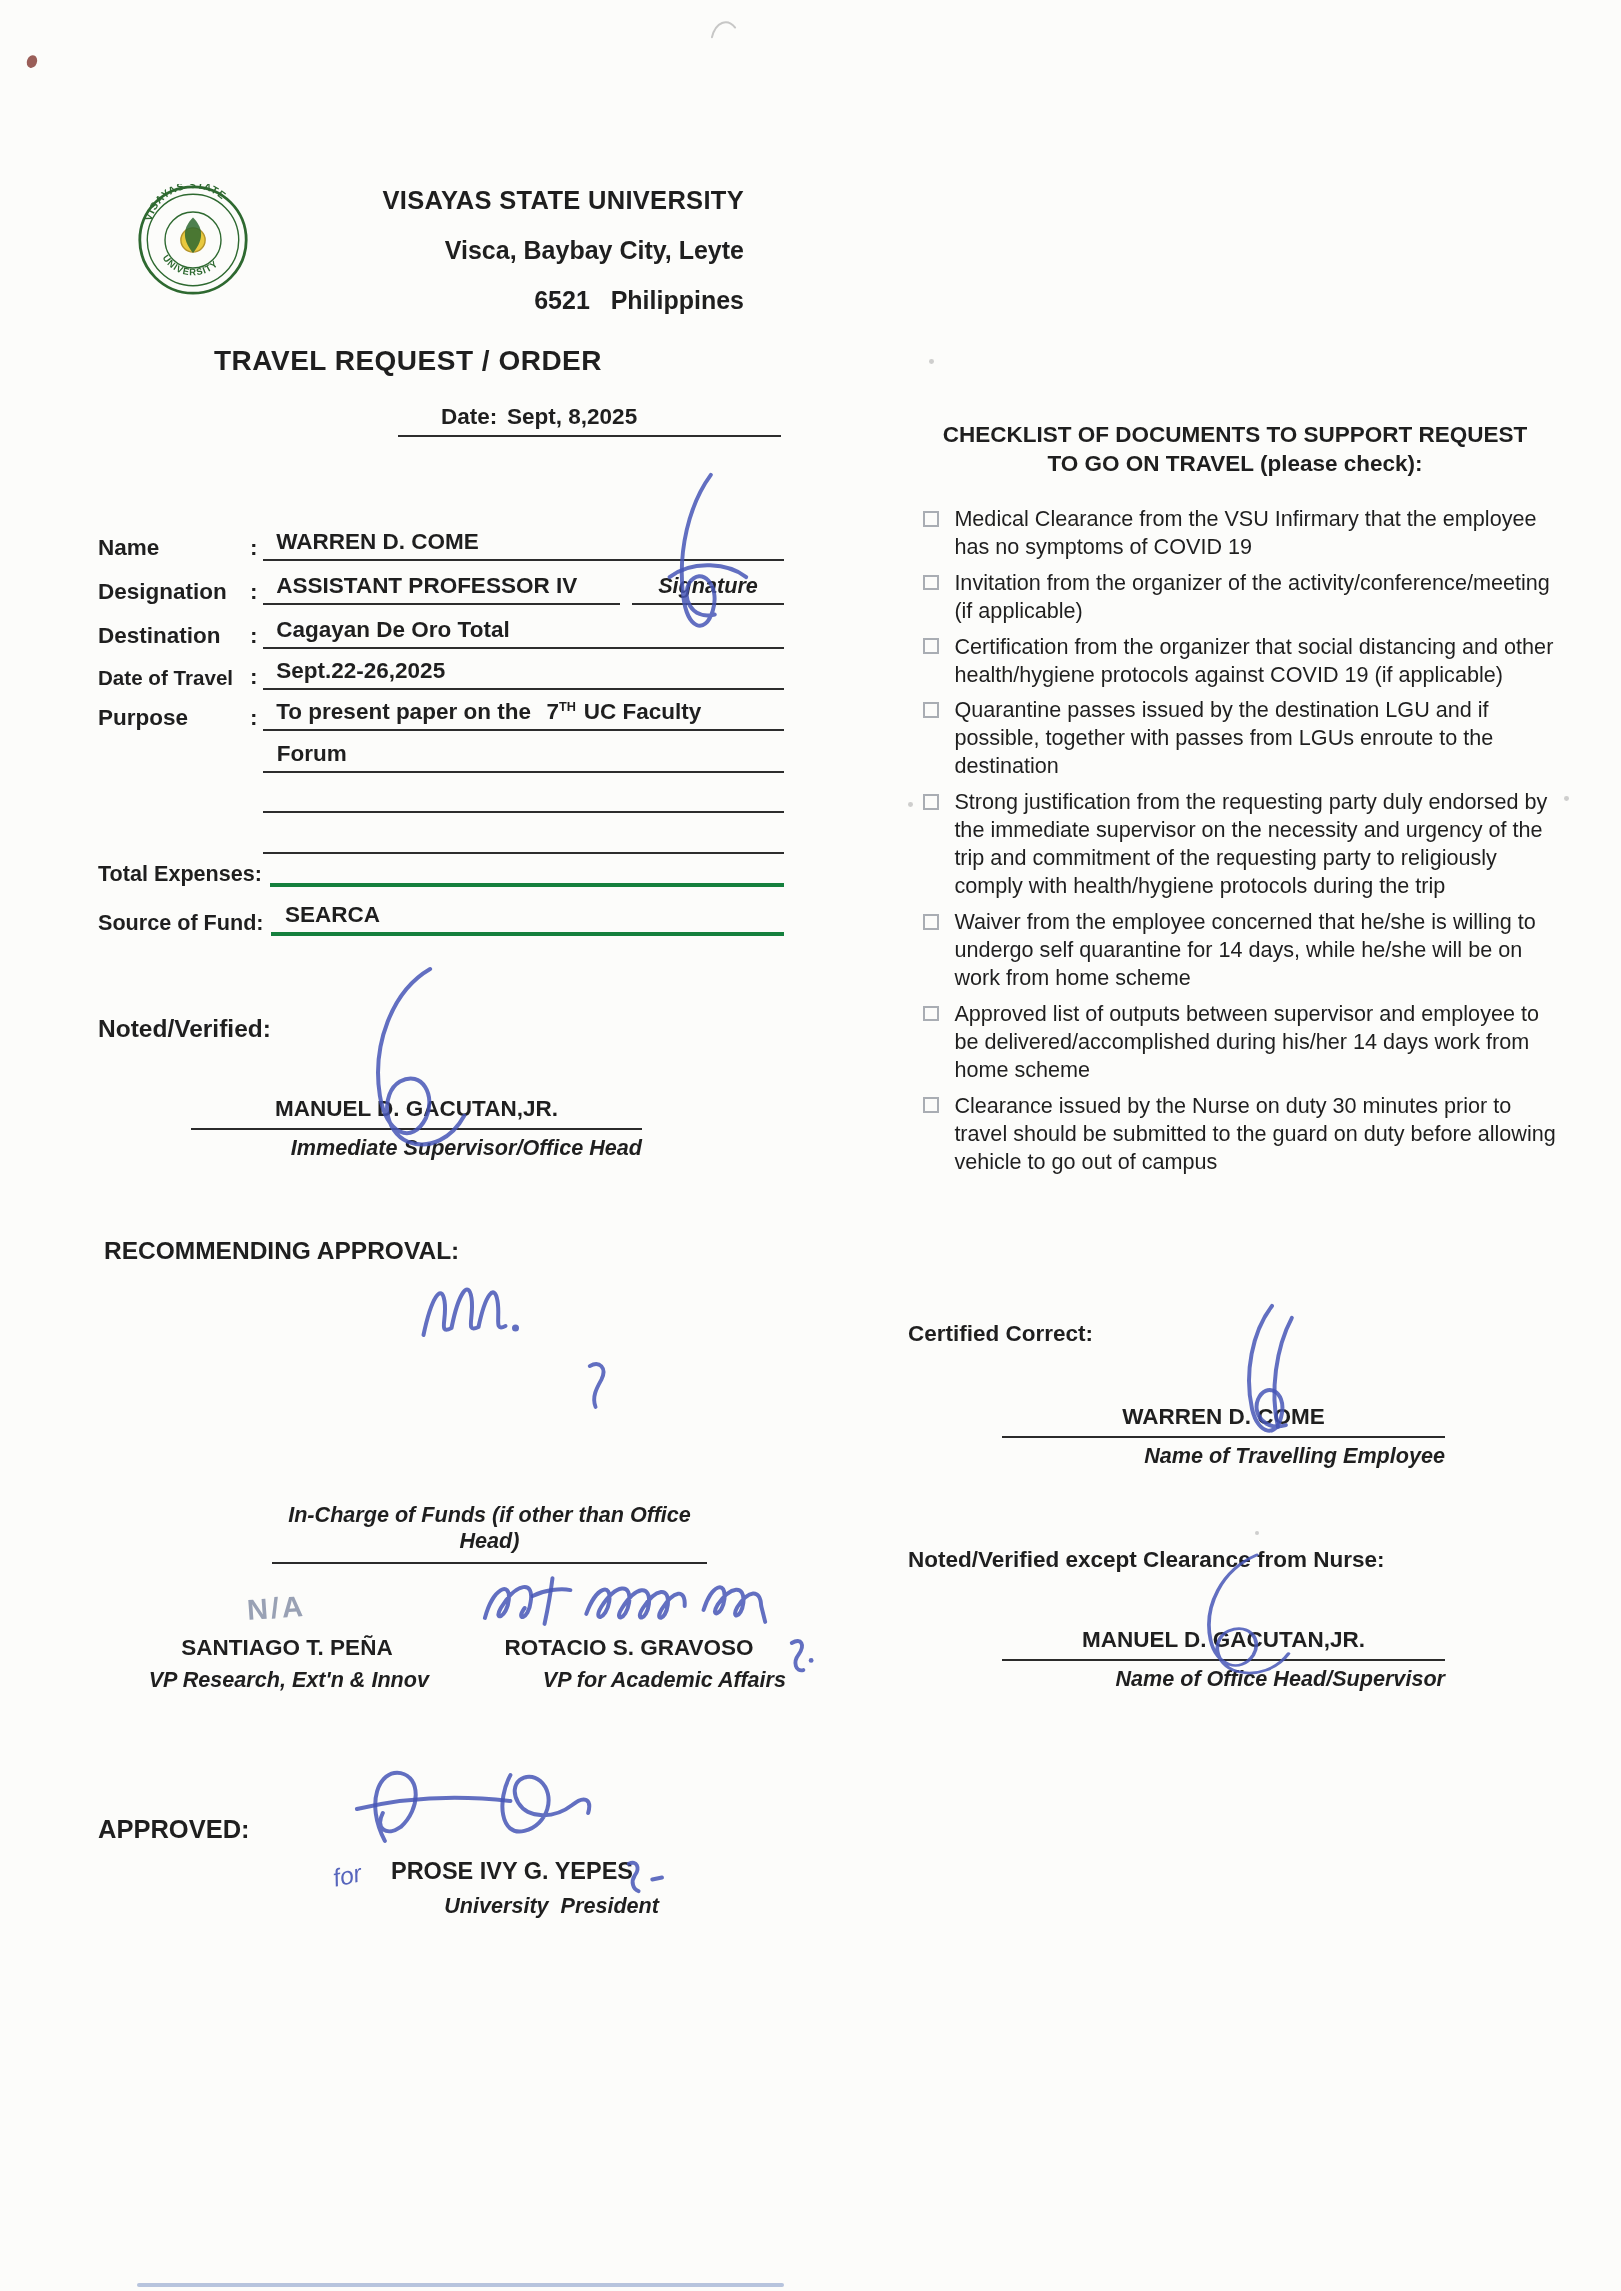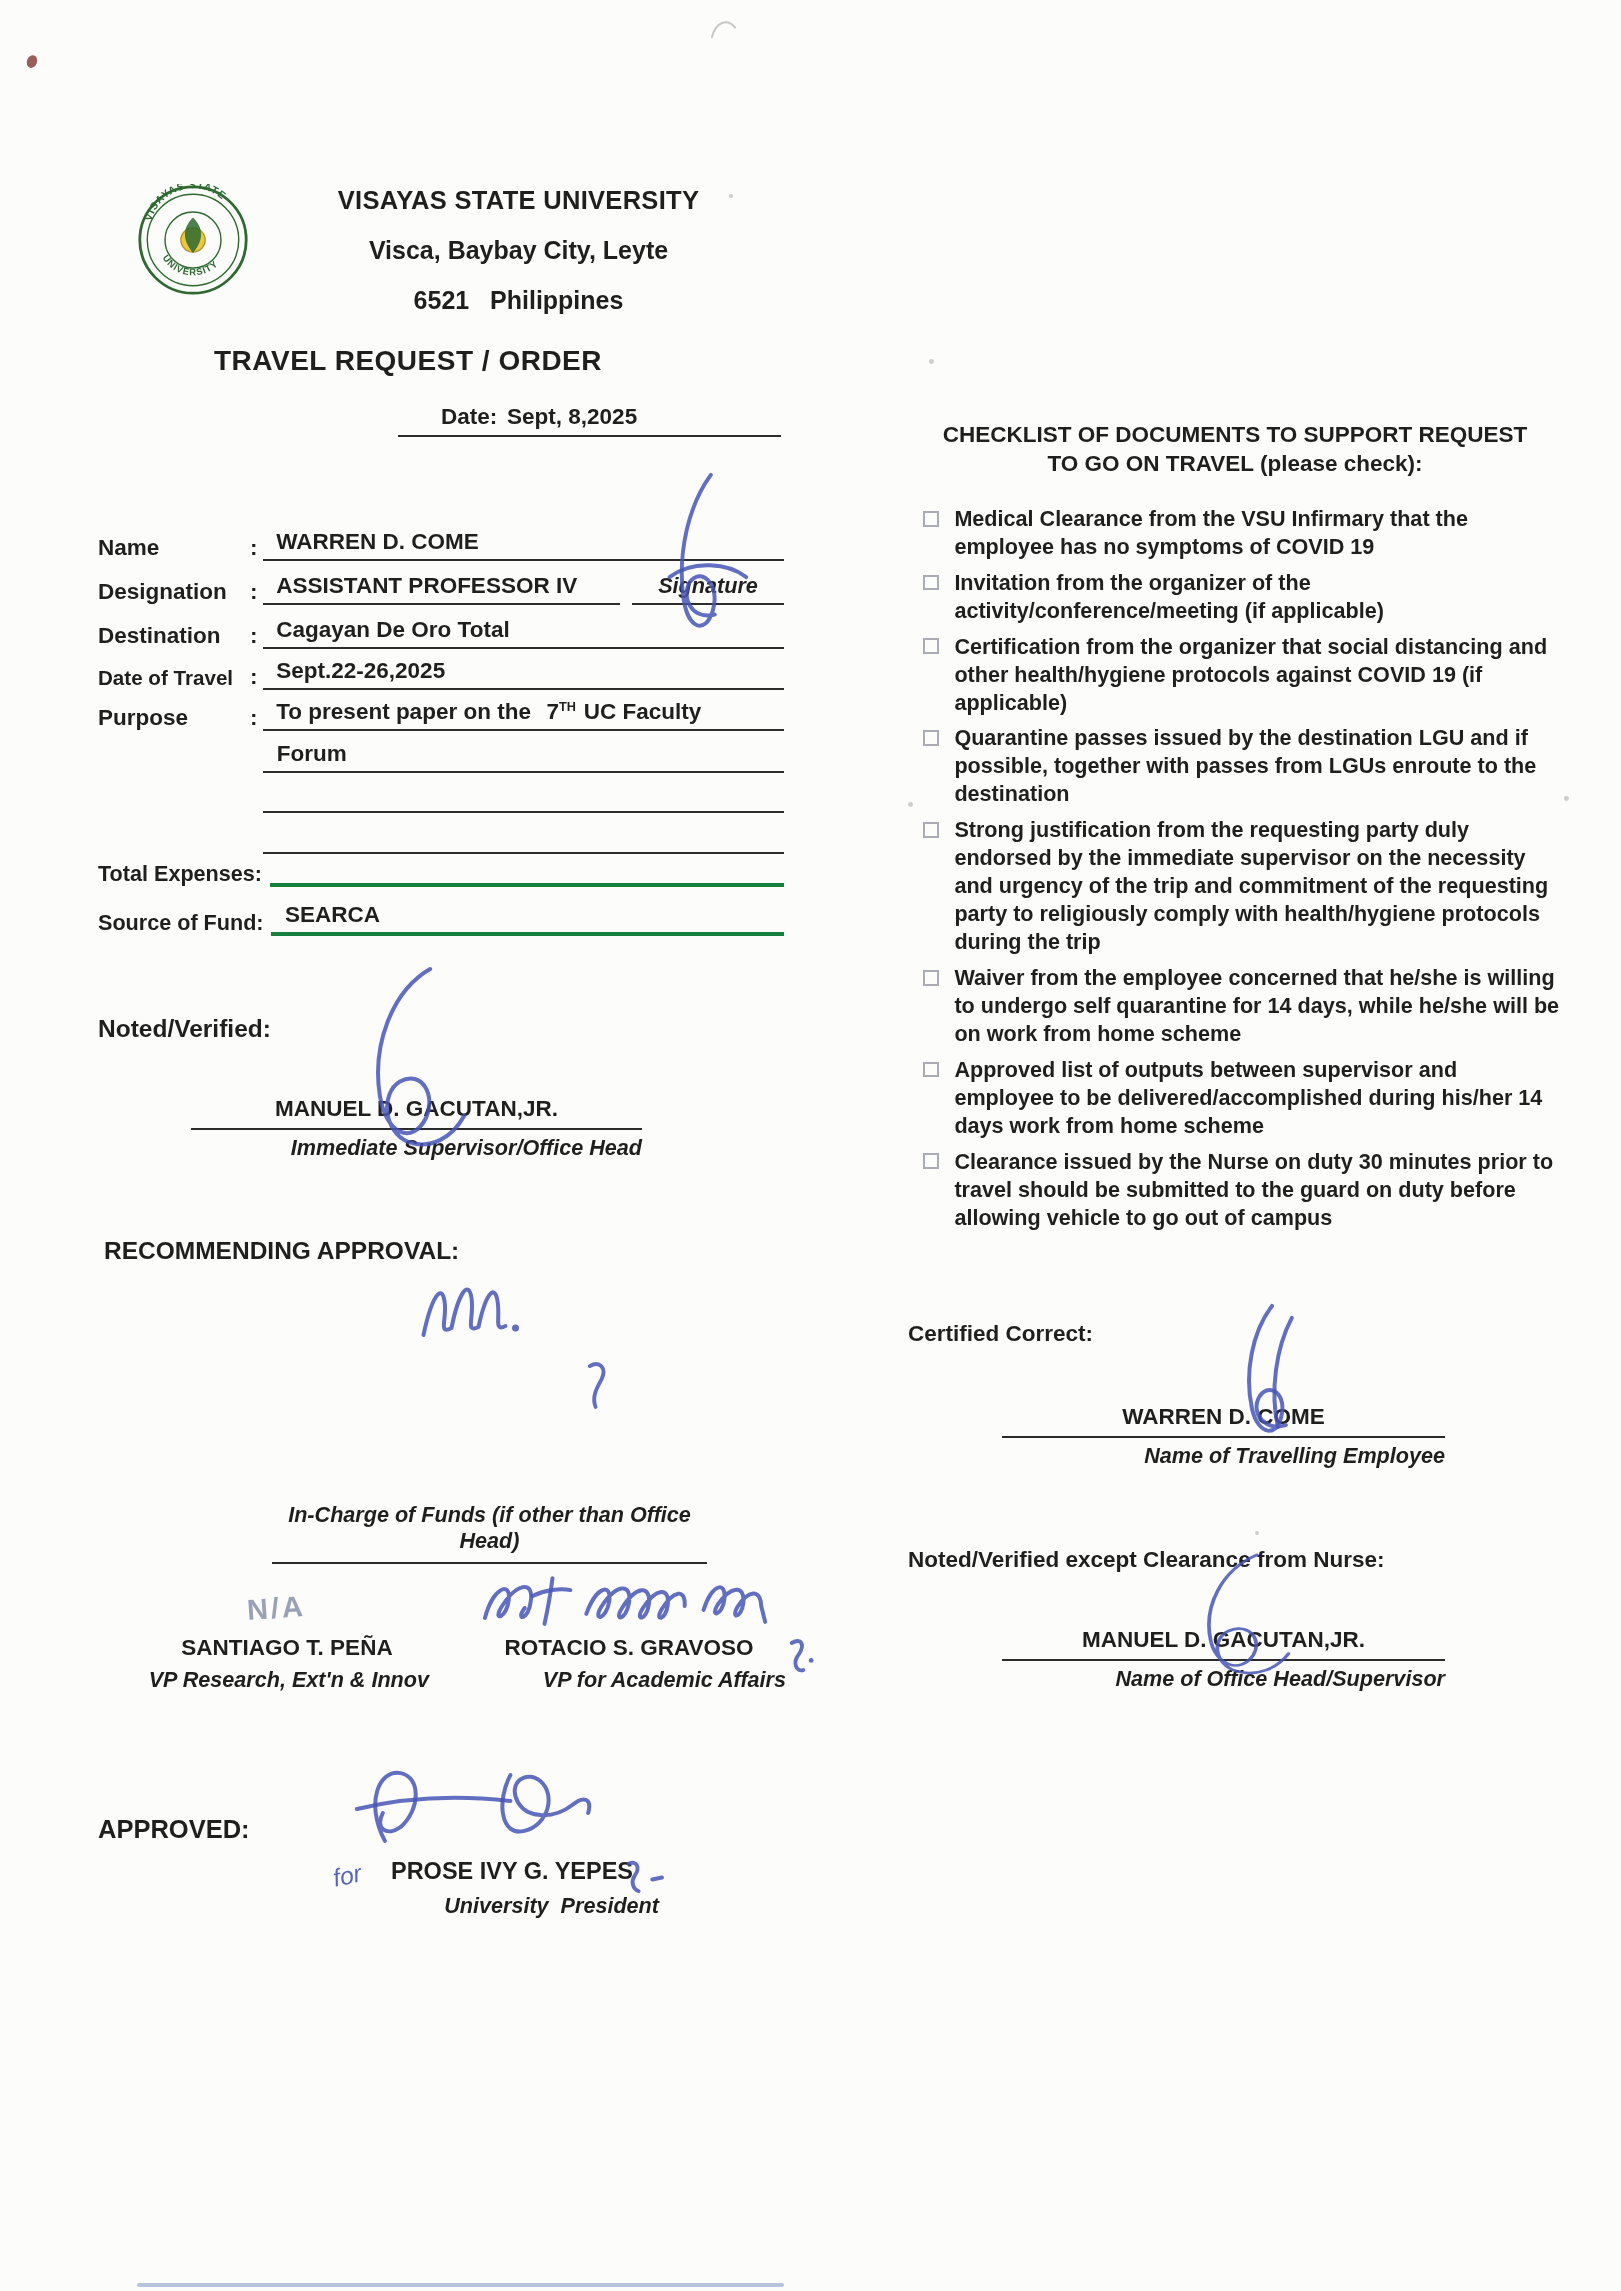--- a/index.html
+++ b/index.html
@@ -1,20 +1,20 @@
 <!DOCTYPE html>
 <html style="--pen_blue: #4656b6; --seal_green: #2e6930; --seal_gold: #e9c93f; --ink: #1f1f1f;"><head>
 <meta charset="utf-8">
 <style>
   *{margin:0;padding:0;box-sizing:border-box}
   html,body{background:#e9e9e9}
   .page{position:relative;width:1621px;height:2292px;background:#fcfcfa;
         font-family:"Liberation Sans",sans-serif;color:#1f1f1f;overflow:hidden}
   .abs{position:absolute}
-  .center{text-align:center}
+  .center{text-align:right}
 
   
   .uni-name{font-size:25.5px;font-weight:bold;letter-spacing:0.3px}
   .uni-addr{font-size:25px;font-weight:bold;margin-top:21px;white-space:pre-wrap}
   .doc-title{font-size:28px;font-weight:bold;letter-spacing:0.5px}
 
   
   .date-line{left:398px;top:404px;width:383px;border-bottom:2px solid #2d2d2d;
              padding:0 0 4.9px 43px;font-size:22.5px;font-weight:bold}
   .date-line .dv{margin-left:9.8px}
@@ -47,21 +47,21 @@
   .plainname{text-align:center;font-weight:bold;font-size:22.5px}
   .roleabove{border-bottom:2px solid #2b2b2b;text-align:center;font-weight:bold;
              font-style:italic;font-size:21.6px;padding-bottom:7.8px}
   .prewrap{white-space:pre-wrap}
 
   
   .chk-head{font-size:22.5px;font-weight:bold;line-height:29px;text-align:center}
   .chk-list{position:absolute;left:923px;top:505px;width:639px}
   .chk-item{display:flex;margin-bottom:7.8px}
   .chk-box{flex:0 0 auto;width:15.7px;height:15.7px;border:2px solid #a9adb3;margin:5.9px 15.7px 0 0;background:#fcfcfa}
-  .chk-text{font-size:21.6px;line-height:28px;font-weight:bold}
+  .chk-text{font-size:21.6px;line-height:28px;font-weight:normal}
 
   
   .pen{stroke:var(--pen_blue,#4656b6);fill:none;stroke-width:4;
        stroke-linecap:round;stroke-linejoin:round;opacity:.85}
   .pendot{fill:var(--pen_blue,#4656b6);opacity:.85}
   .hand-na{font-size:29px;color:#99a1b4;letter-spacing:2.9px;transform:rotate(-4deg);font-weight:bold}
   .hand-for{font-size:24.5px;color:var(--pen_blue,#4656b6);font-style:italic;
             transform:rotate(-12deg);opacity:.9}
 
   

